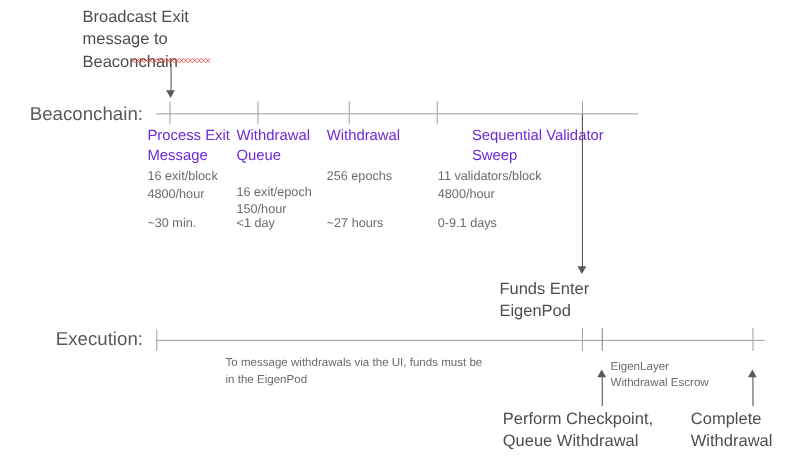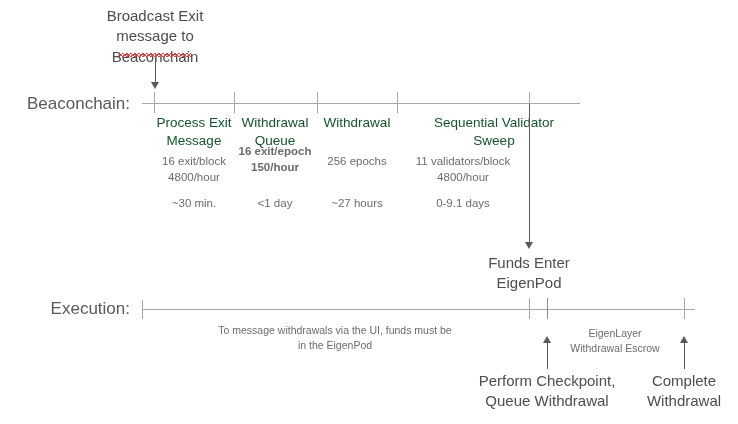--- a/index.html
+++ b/index.html
@@ -13,35 +13,35 @@
   }
   #canvas {
     position: relative;
     width: 738px;
     height: 424px;
     background: #ffffff;
     overflow: hidden;
   }
   .txt {
     position: absolute;
-    text-align: center;
+    text-align: left;
     line-height: 1.30;
     color: #595959;
     white-space: nowrap;
   }
   .row-label {
     position: absolute;
     font-size: 17px;
     color: #595959;
     white-space: nowrap;
     text-align: right;
   }
   .head {
     font-size: 13.5px;
-    color: #14532d;
+    color: #6d28d9;
     line-height: 1.35;
   }
   .sub {
     font-size: 11.5px;
     color: #6b6b6b;
     line-height: 1.38;
   }
   .big {
     font-size: 15px;
     color: #4d4d4d;
@@ -125,21 +125,21 @@
   <div class="txt sub" style="left:134px; top:154px; width:120px;">
     <div>16 exit/block</div>
     <div>4800/hour</div>
   </div>
   <div class="txt sub" style="left:134px; top:196px; width:120px;">~30 min.</div>
 
   <div class="txt head" style="left:215px; top:114px; width:120px;">
     <div>Withdrawal</div>
     <div>Queue</div>
   </div>
-  <div class="txt sub" style="left:215px; top:144px; width:120px;font-weight:bold;">
+  <div class="txt sub" style="left:215px; top:168px; width:120px;">
     <div>16 exit/epoch</div>
     <div>150/hour</div>
   </div>
   <div class="txt sub" style="left:215px; top:196px; width:120px;">&lt;1 day</div>
 
   <div class="txt head" style="left:297px; top:114px; width:120px;">
     <div>Withdrawal</div>
   </div>
   <div class="txt sub" style="left:297px; top:154px; width:120px;">
     <div>256 epochs</div>

